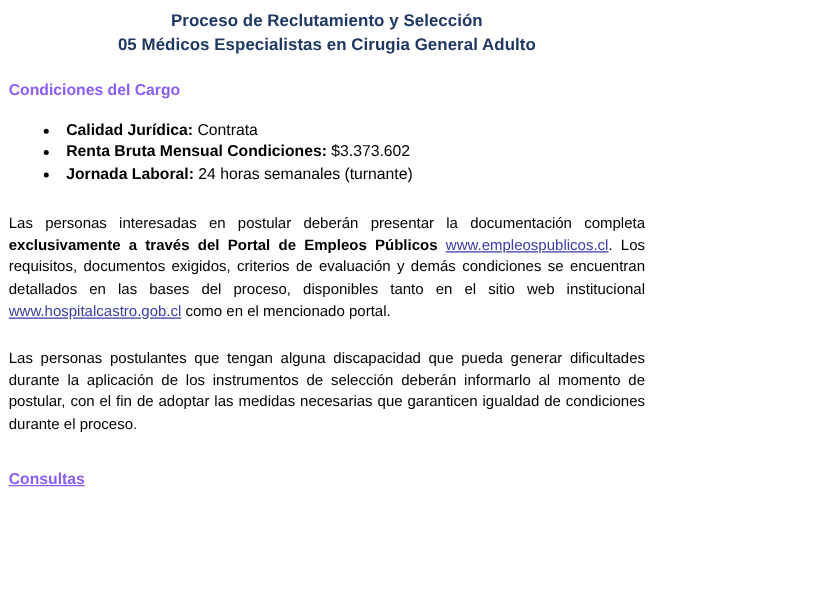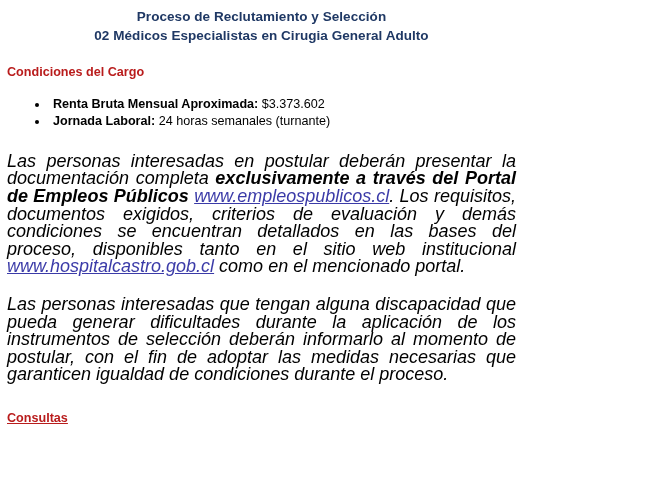--- a/index.html
+++ b/index.html
@@ -37,21 +37,21 @@
     padding-top: 7px;
     letter-spacing: 0.05px;
   }
   .doc-title .title-line { display: block; }
 
   
   .section-heading {
     font-weight: bold;
     font-size: 12.6px;
     line-height: 16px;
-    color: #b91c1c;
+    color: #8b5cf6;
     margin: 0;
   }
   .h-conditions { margin-top: 19px; }
   .h-inclusive  { margin-top: 26px; }
   .h-consultas  { margin-top: 26px; text-decoration: underline; }
 
   
   .cond-list {
     list-style: none;
     margin: 16px 0 0 0;
@@ -76,26 +76,25 @@
   }
   .cond-list li .lbl {
     font-weight: bold;
   }
   .cond-list li .val {
     font-weight: normal;
   }
 
   
   .body-par {
-    font-size: 18px;
+    font-size: 12px;
     line-height: 17.6px;
     text-align: justify;
     color: #000000;
     margin: 0;
-    font-style: italic;
   }
   .p-portal   { margin-top: 22px; }
   .p-inclusive{ margin-top: 20px; }
   .p-consultas{ margin-top: 20px; }
 
   .body-par b { font-weight: bold; }
 
   
   a.link {
     text-decoration: underline;
@@ -109,37 +108,41 @@
     font-weight: bold;
   }
 </style>
 </head>
 <body>
 
 <div class="page">
 
   <div class="doc-title">
     <span class="title-line">Proceso de Reclutamiento y Selección</span>
-    <span class="title-line">02 Médicos Especialistas en Cirugia General Adulto</span>
+    <span class="title-line">05 Médicos Especialistas en Cirugia General Adulto</span>
   </div>
 
   <div class="section-heading h-conditions">Condiciones del Cargo</div>
 
   <ul class="cond-list">
     <li>
       <span class="bullet"></span>
-      <span class="lbl">Renta Bruta Mensual Aproximada:</span><span class="val"> $3.373.602</span>
+      <span class="lbl">Calidad Jurídica:</span><span class="val"> Contrata</span>
+    </li>
+    <li>
+      <span class="bullet"></span>
+      <span class="lbl">Renta Bruta Mensual Condiciones:</span><span class="val"> $3.373.602</span>
     </li>
     <li>
       <span class="bullet"></span>
       <span class="lbl">Jornada Laboral:</span><span class="val"> 24 horas semanales (turnante)</span>
     </li>
   </ul>
 
   <p class="body-par p-portal"><span>Las personas interesadas en postular deberán presentar la documentación completa </span><b>exclusivamente a través del Portal de Empleos Públicos </b><a class="link link-visited" href="#">www.empleospublicos.cl</a><span>. Los requisitos, documentos exigidos, criterios de evaluación y demás condiciones se encuentran detallados en las bases del proceso, disponibles tanto en el sitio web institucional </span><a class="link link-visited" href="#">www.hospitalcastro.gob.cl</a><span> como en el mencionado portal.</span></p>
 
 
-  <p class="body-par p-inclusive">Las personas interesadas que tengan alguna discapacidad que pueda generar dificultades durante la aplicación de los instrumentos de selección deberán informarlo al momento de postular, con el fin de adoptar las medidas necesarias que garanticen igualdad de condiciones durante el proceso.</p>
+  <p class="body-par p-inclusive">Las personas postulantes que tengan alguna discapacidad que pueda generar dificultades durante la aplicación de los instrumentos de selección deberán informarlo al momento de postular, con el fin de adoptar las medidas necesarias que garanticen igualdad de condiciones durante el proceso.</p>
 
   <div class="section-heading h-consultas">Consultas</div>
 
 
 </div>
 
 </body></html>

